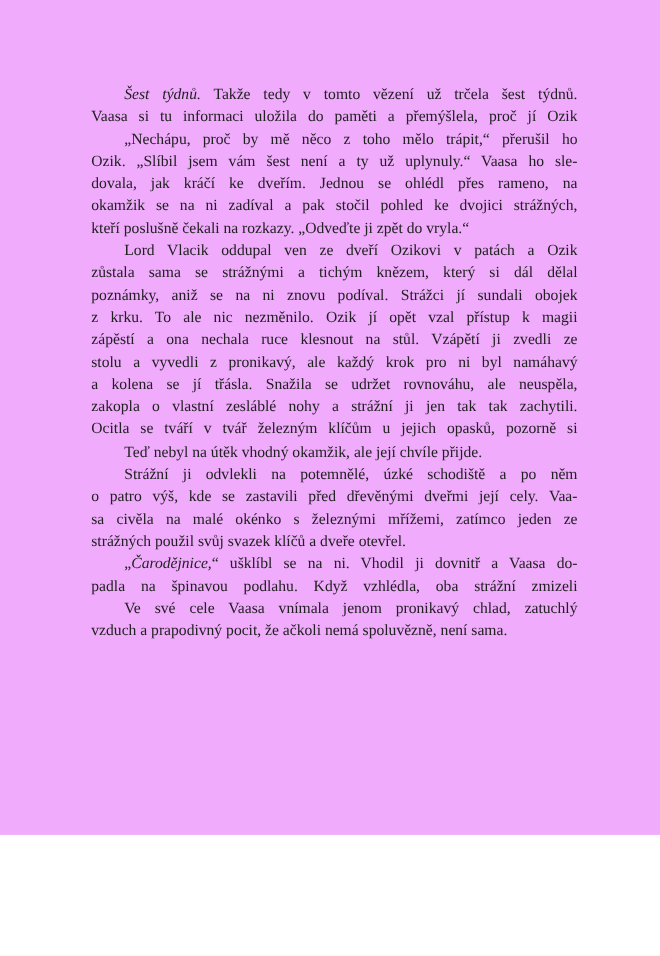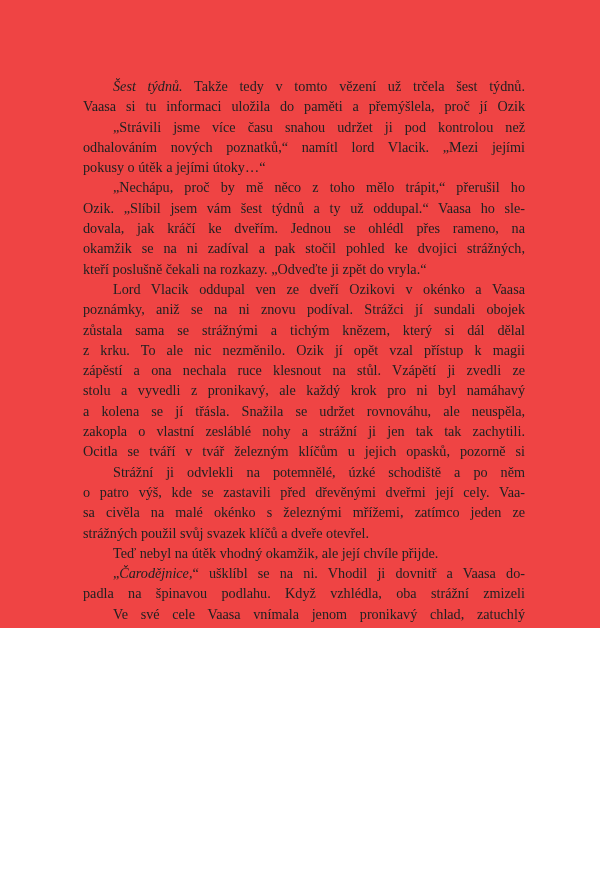--- a/index.html
+++ b/index.html
@@ -3,22 +3,22 @@
 <meta charset="utf-8">
 <style>
   html, body {
     margin: 0;
     padding: 0;
     background: #ffffff;
   }
   .page {
     position: relative;
     width: 600px;
-    height: 628px;
-    background: #ef4444;
+    height: 759px;
+    background: #f0abfc;
     font-family: "Liberation Serif", "DejaVu Serif", serif;
     color: #212121;
     overflow: hidden;
   }
   .text-block {
     position: absolute;
     left: 83px;
     top: 76px;
     width: 442px;
     font-size: 14.2px;
@@ -48,50 +48,45 @@
 </head>
 <body>
 
 <div class="page">
   <main class="text-block">
       <div class="para">
         <div class="line indent"><em>Šest týdnů.</em><span> Takže tedy v tomto vězení už trčela šest týdnů.</span></div>
         <div class="line"><span>Vaasa si tu informaci uložila do paměti a přemýšlela, proč jí Ozik</span></div>
       </div>
       <div class="para">
-        <div class="line indent"><span>„Strávili jsme více času snahou udržet ji pod kontrolou než</span></div>
-        <div class="line"><span>odhalováním nových poznatků,“ namítl lord Vlacik. „Mezi jejími</span></div>
-        <div class="line lastline"><span>pokusy o útěk a jejími útoky…“</span></div>
-      </div>
-      <div class="para">
         <div class="line indent"><span>„Nechápu, proč by mě něco z toho mělo trápit,“ přerušil ho</span></div>
-        <div class="line"><span>Ozik. „Slíbil jsem vám šest týdnů a ty už oddupal.“ Vaasa ho sle-</span></div>
+        <div class="line"><span>Ozik. „Slíbil jsem vám šest není a ty už uplynuly.“ Vaasa ho sle-</span></div>
         <div class="line"><span>dovala, jak kráčí ke dveřím. Jednou se ohlédl přes rameno, na</span></div>
         <div class="line"><span>okamžik se na ni zadíval a pak stočil pohled ke dvojici strážných,</span></div>
         <div class="line lastline"><span>kteří poslušně čekali na rozkazy. „Odveďte ji zpět do vryla.“</span></div>
       </div>
       <div class="para">
-        <div class="line indent"><span>Lord Vlacik oddupal ven ze dveří Ozikovi v okénko a Vaasa</span></div>
+        <div class="line indent"><span>Lord Vlacik oddupal ven ze dveří Ozikovi v patách a Ozik</span></div>
+        <div class="line"><span>zůstala sama se strážnými a tichým knězem, který si dál dělal</span></div>
         <div class="line"><span>poznámky, aniž se na ni znovu podíval. Strážci jí sundali obojek</span></div>
-        <div class="line"><span>zůstala sama se strážnými a tichým knězem, který si dál dělal</span></div>
         <div class="line"><span>z krku. To ale nic nezměnilo. Ozik jí opět vzal přístup k magii</span></div>
         <div class="line"><span>zápěstí a ona nechala ruce klesnout na stůl. Vzápětí ji zvedli ze</span></div>
         <div class="line"><span>stolu a vyvedli z pronikavý, ale každý krok pro ni byl namáhavý</span></div>
         <div class="line"><span>a kolena se jí třásla. Snažila se udržet rovnováhu, ale neuspěla,</span></div>
         <div class="line"><span>zakopla o vlastní zesláblé nohy a strážní ji jen tak tak zachytili.</span></div>
         <div class="line"><span>Ocitla se tváří v tvář železným klíčům u jejich opasků, pozorně si</span></div>
       </div>
       <div class="para">
+        <div class="line indent lastline"><span>Teď nebyl na útěk vhodný okamžik, ale její chvíle přijde.</span></div>
+      </div>
+      <div class="para">
         <div class="line indent"><span>Strážní ji odvlekli na potemnělé, úzké schodiště a po něm</span></div>
         <div class="line"><span>o patro výš, kde se zastavili před dřevěnými dveřmi její cely. Vaa-</span></div>
         <div class="line"><span>sa civěla na malé okénko s železnými mřížemi, zatímco jeden ze</span></div>
         <div class="line lastline"><span>strážných použil svůj svazek klíčů a dveře otevřel.</span></div>
-      </div>
-      <div class="para">
-        <div class="line indent lastline"><span>Teď nebyl na útěk vhodný okamžik, ale její chvíle přijde.</span></div>
       </div>
       <div class="para">
         <div class="line indent"><span>„</span><em>Čarodějnice,</em><span>“ ušklíbl se na ni. Vhodil ji dovnitř a Vaasa do-</span></div>
         <div class="line"><span>padla na špinavou podlahu. Když vzhlédla, oba strážní zmizeli</span></div>
       </div>
       <div class="para">
         <div class="line indent"><span>Ve své cele Vaasa vnímala jenom pronikavý chlad, zatuchlý</span></div>
         <div class="line lastline"><span>vzduch a prapodivný pocit, že ačkoli nemá spoluvězně, není sama.</span></div>
       </div>
     </main>

